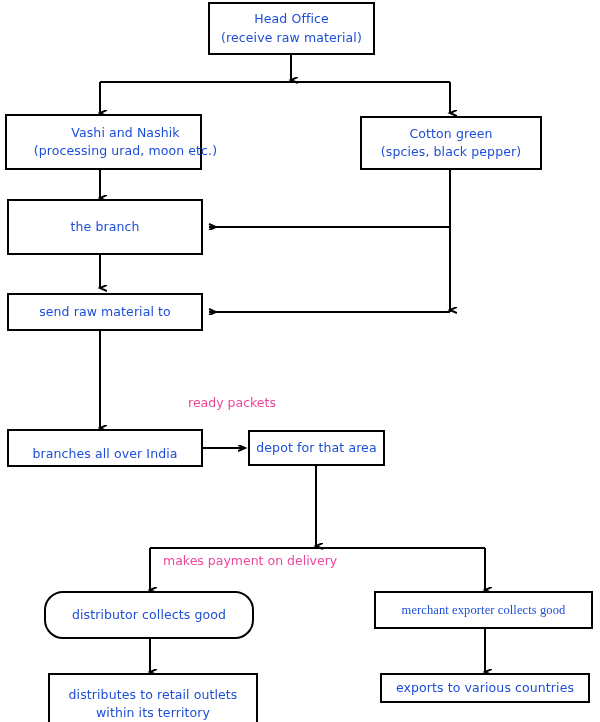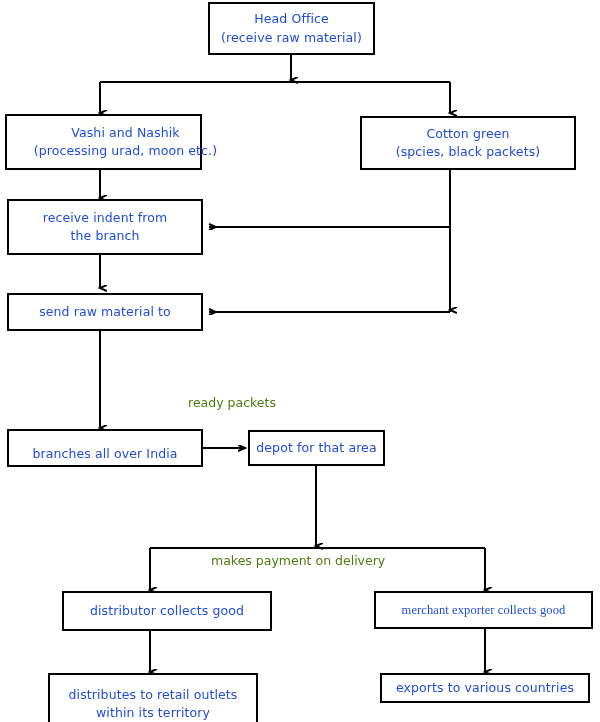--- a/index.html
+++ b/index.html
@@ -35,21 +35,21 @@
     z-index: 2;
   }
   .node .label-line {
     display: block;
     white-space: nowrap;
   }
   .edge-label {
     position: absolute;
     font-size: 12.5px;
     line-height: 1.35;
-    color: #4d7c0f;
+    color: #ec4899;
     text-align: center;
     white-space: nowrap;
     z-index: 3;
     background: transparent;
   }
   svg.connectors {
     position: absolute;
     left: 0;
     top: 0;
     width: 600px;
@@ -125,30 +125,29 @@
     </div>
   </div>
 
   <div class="node" style="left:5px; top:114px; width:197px; height:56px;padding-left:48px;">
     <div>
       <span class="label-line">Vashi and Nashik</span>
       <span class="label-line">(processing urad, moon etc.)</span>
     </div>
   </div>
 
-  <div class="node" style="left:360px; top:116px; width:216px; height:54px;">
+  <div class="node" style="left:360px; top:116px; width:182px; height:54px;">
     <div>
       <span class="label-line">Cotton green</span>
-      <span class="label-line">(spcies, black packets)</span>
+      <span class="label-line">(spcies, black pepper)</span>
     </div>
   </div>
 
   <div class="node" style="left:7px; top:199px; width:196px; height:56px;">
     <div>
-      <span class="label-line">receive indent from</span>
       <span class="label-line">the branch</span>
     </div>
   </div>
 
   <div class="node" style="left:7px; top:293px; width:196px; height:38px;">
     <div>
       <span class="label-line">send raw material to</span>
     </div>
   </div>
 
@@ -157,21 +156,21 @@
       <span class="label-line">branches all over India</span>
     </div>
   </div>
 
   <div class="node" style="left:248px; top:430px; width:137px; height:36px;justify-content:center;">
     <div>
       <span class="label-line">depot for that area</span>
     </div>
   </div>
 
-  <div class="node" style="left:62px; top:591px; width:210px; height:40px;">
+  <div class="node" style="left:44px; top:591px; width:210px; height:48px;border-radius:19px;">
     <div>
       <span class="label-line">distributor collects good</span>
     </div>
   </div>
 
   <div class="node" style="left:374px; top:591px; width:219px; height:38px;font-family:Liberation Serif, serif;">
     <div>
       <span class="label-line">merchant exporter collects good</span>
     </div>
   </div>
@@ -187,18 +186,18 @@
     <div>
       <span class="label-line">exports to various countries</span>
     </div>
   </div>
 
   <div class="edge-label" style="left:182px; top:395px; width:100px;">
     <span class="label-line">ready</span>
     <span class="label-line">packets</span>
   </div>
 
-  <div class="edge-label" style="left:163px; top:553px; width:105px; text-align:center;margin-left:48px;">
+  <div class="edge-label" style="left:163px; top:553px; width:105px; text-align:center;">
     <span class="label-line">makes payment</span>
     <span class="label-line">on delivery</span>
   </div>
 
 </div>
 
 </body></html>

